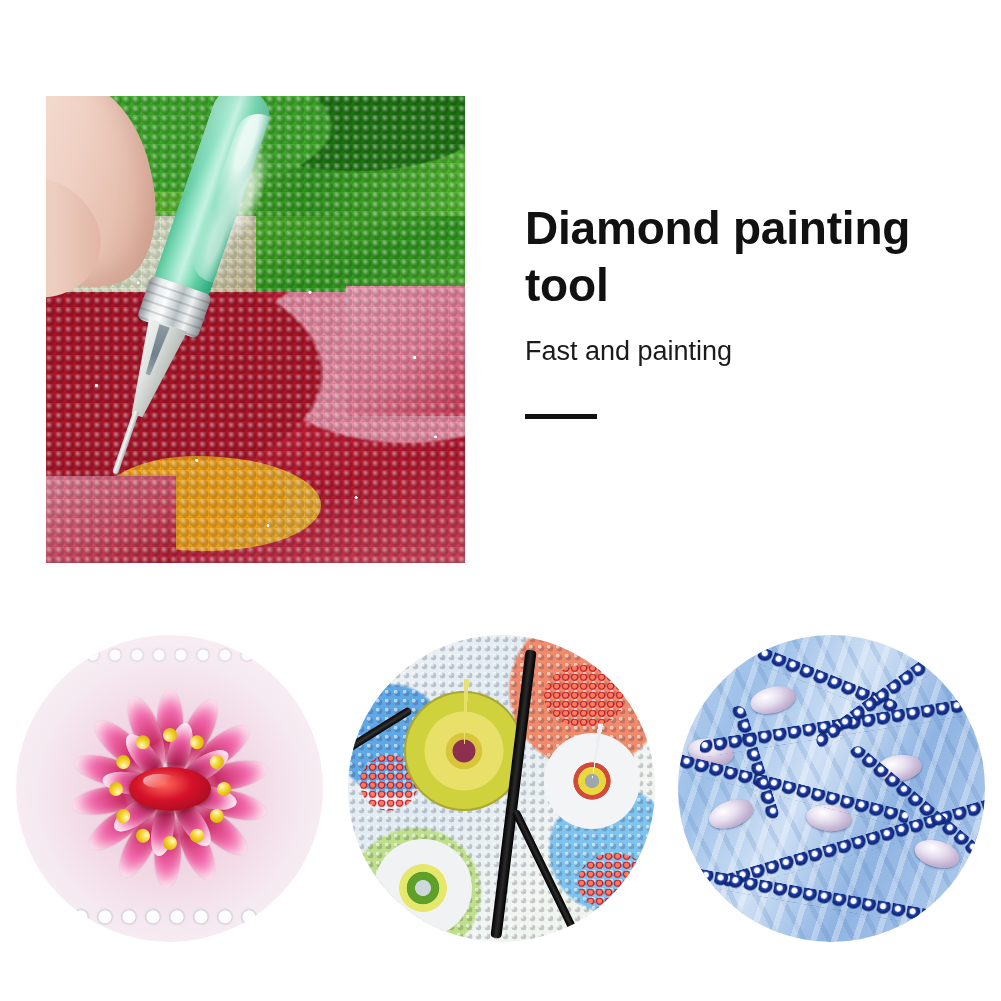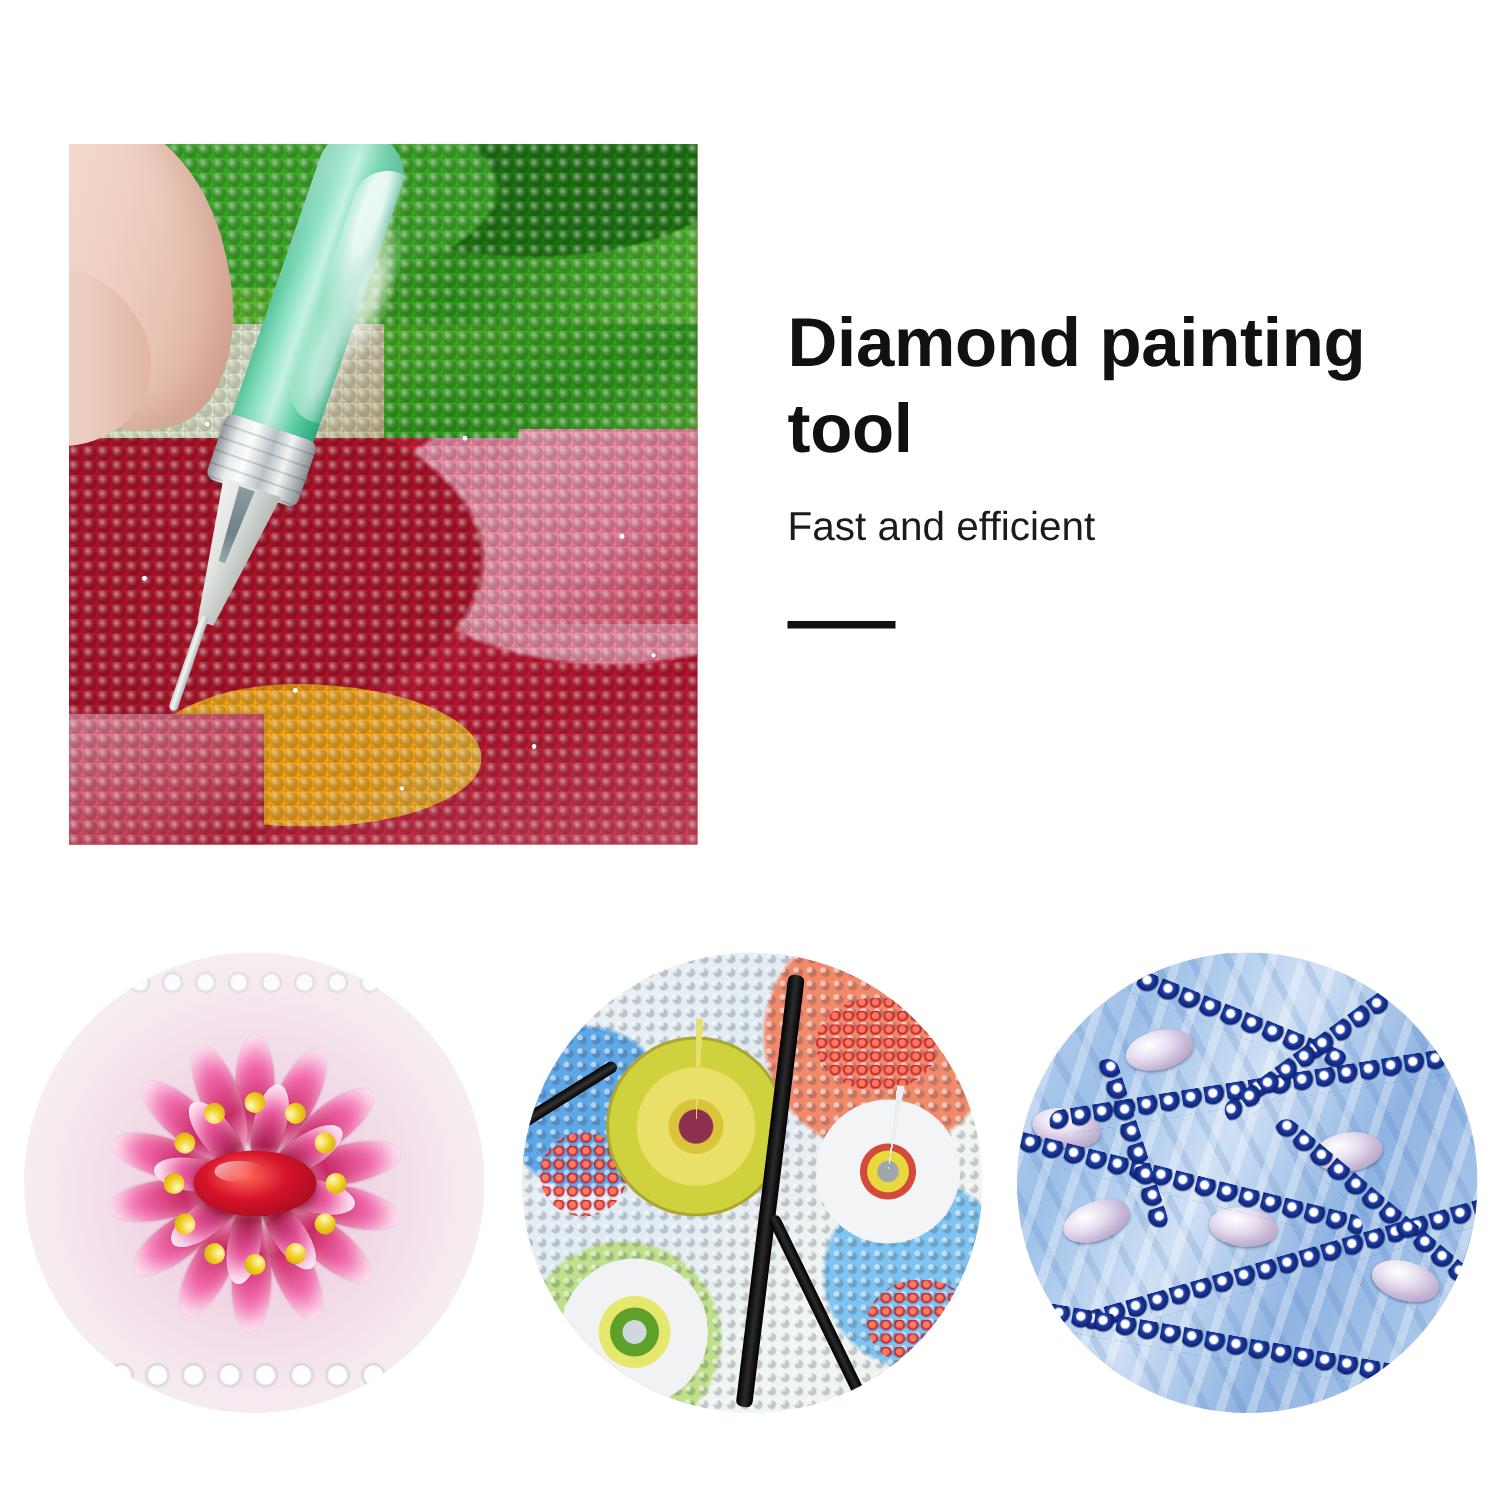--- a/index.html
+++ b/index.html
@@ -323,21 +323,21 @@
       </div>
       <div class="pen-collar"></div>
       <div class="pen-cone"></div>
       <div class="pen-core"></div>
       <div class="pen-needle"></div>
     </div>
   </div>
 
   <div class="copy">
     <h1 class="headline">Diamond painting tool</h1>
-    <p class="subhead">Fast and efficient</p>
+    <p class="subhead">Fast and painting</p>
     <div class="rule"></div>
   </div>
 
   <div class="circles">
 
     <div class="circ c1" role="img" aria-label="Close up of pink and red rhinestones forming a flower with yellow accent beads">
       <div class="inner pinkflower">
         <div class="pf-clear-top"></div>
         <div class="pf-petal" style="transform:rotate(0deg)   translateY(-62px)"></div>
         <div class="pf-petal" style="transform:rotate(26deg)  translateY(-62px)"></div>

